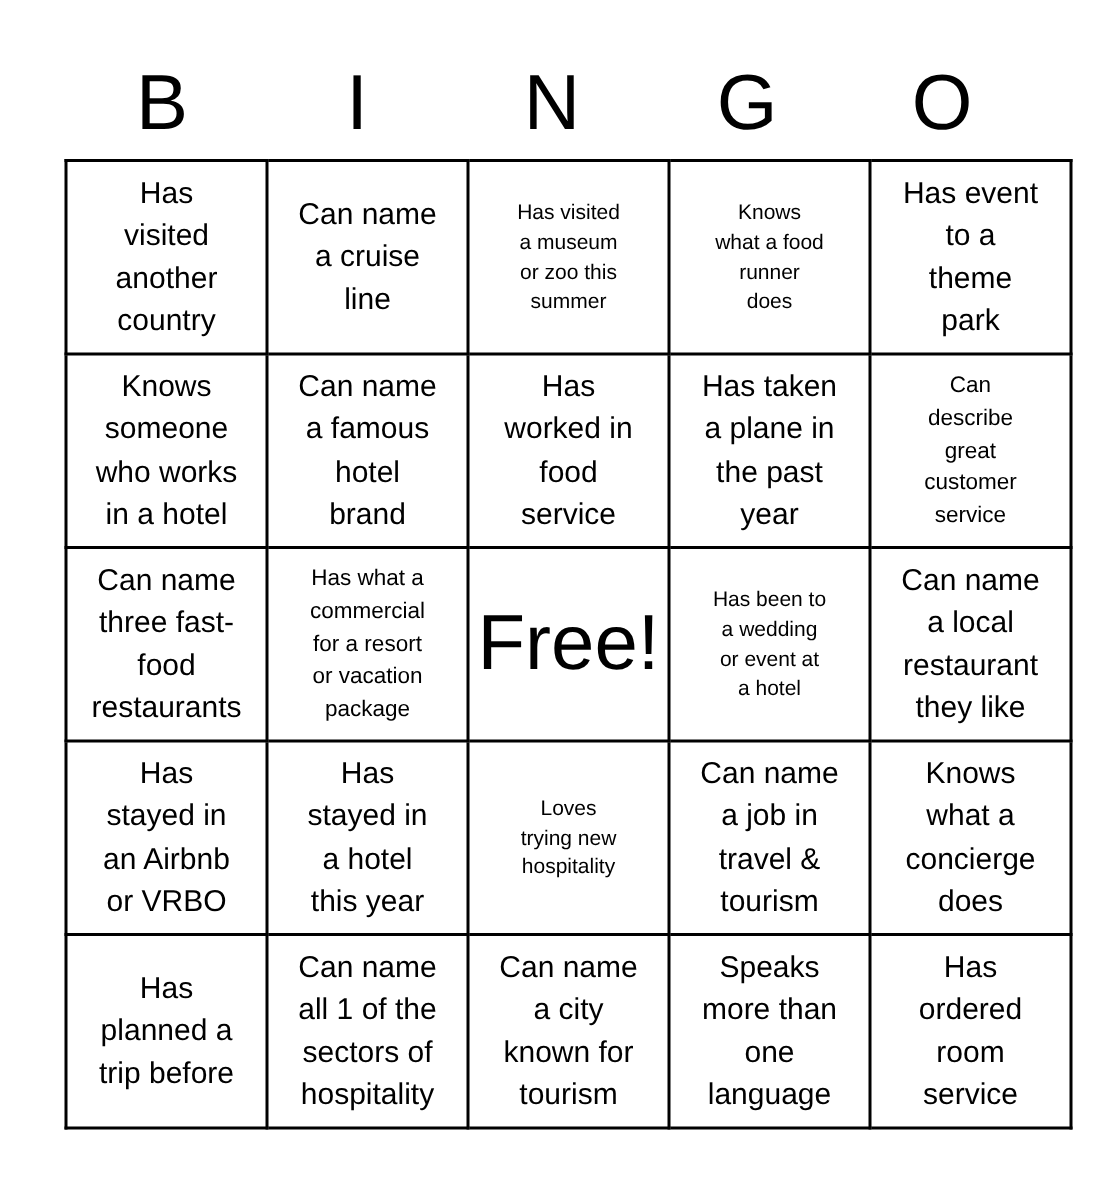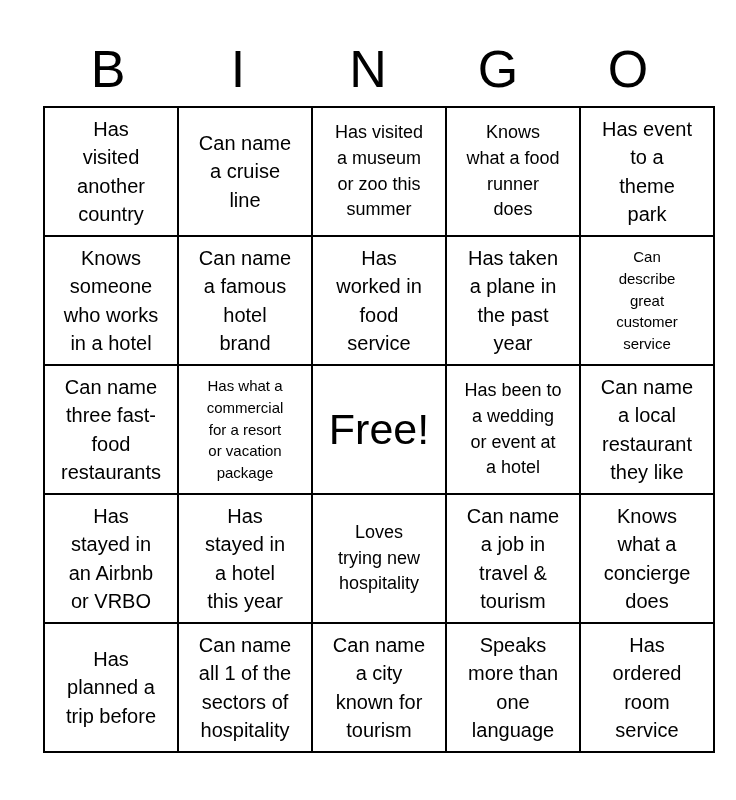--- a/index.html
+++ b/index.html
@@ -44,23 +44,23 @@
     border: 2px solid #000000;
     text-align: center;
     vertical-align: middle;
     font-size: 20px;
     line-height: 1.42;
     padding: 0 1px;
     white-space: pre-line;
     background: #ffffff;
     color: #000000;
   }
-  td.cell.sm { font-size: 18px; line-height: 1.42; text-align: center; }
+  td.cell.sm { font-size: 14px; line-height: 1.42; text-align: center; }
   td.cell.xs { font-size: 15px; line-height: 1.45; margin-left: 40px; }
-  td.cell.lg { font-size: 43px; line-height: 1.1; text-align: center; }
+  td.cell.lg { font-size: 52px; line-height: 1.1; text-align: center; }
 </style>
 </head>
 <body>
 
 <div class="card">
 
   <div class="title">
     <span class="letter">B</span>
     <span class="letter">I</span>
     <span class="letter">N</span>

